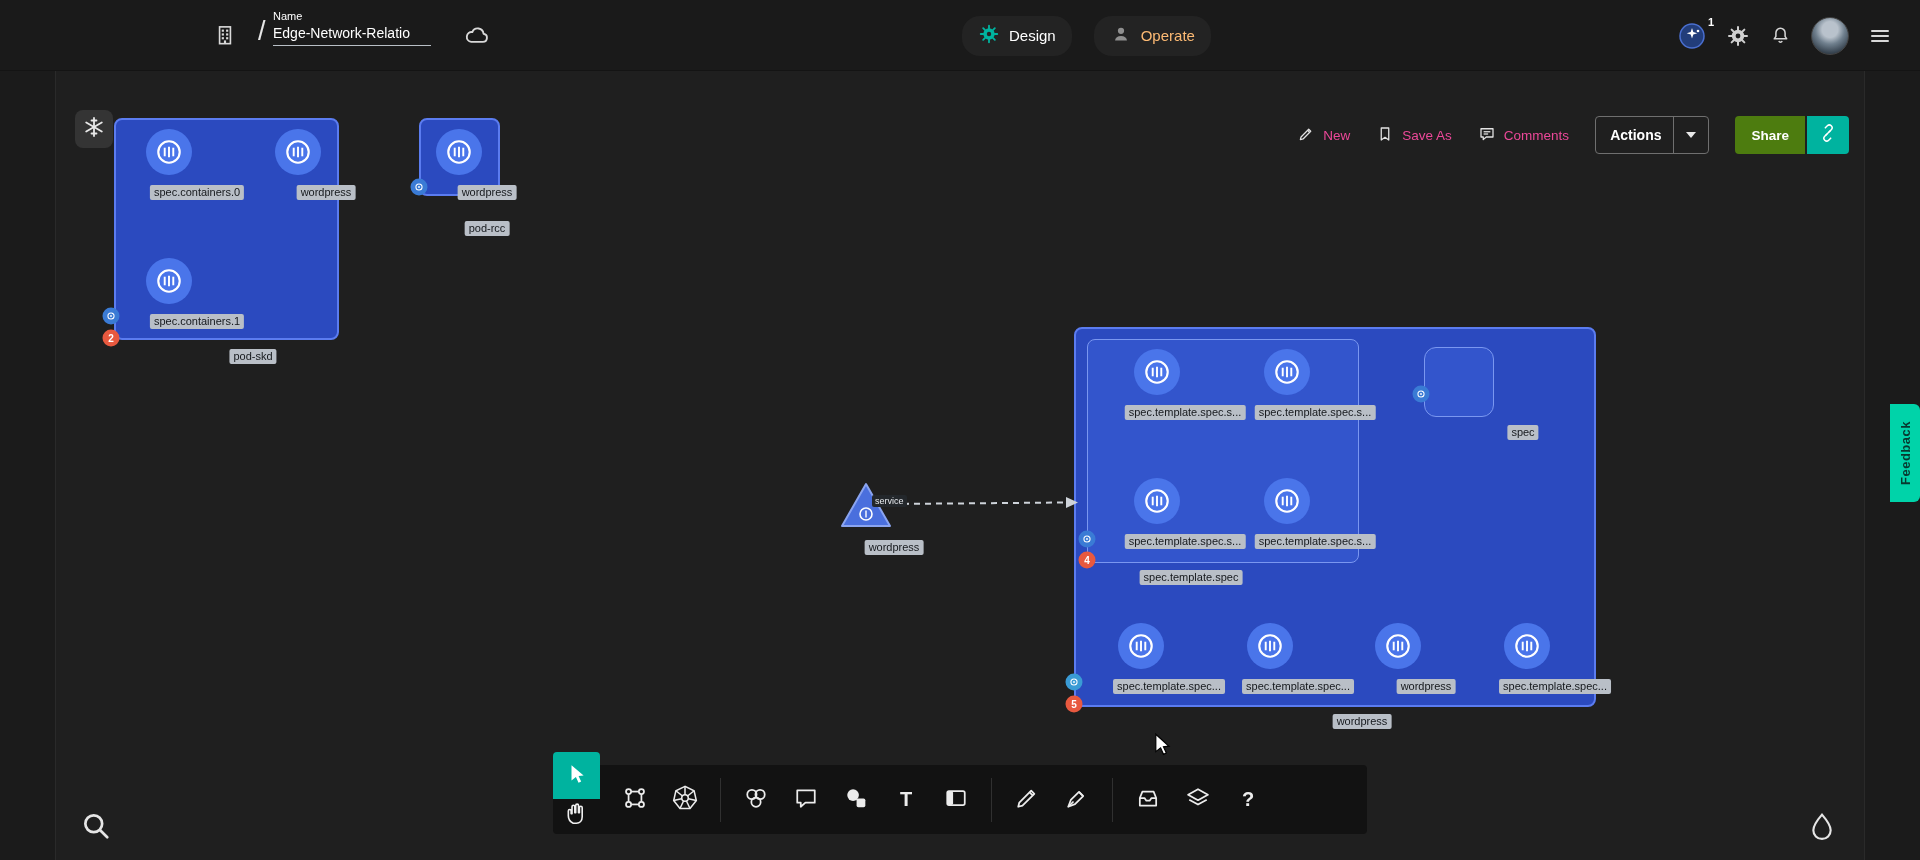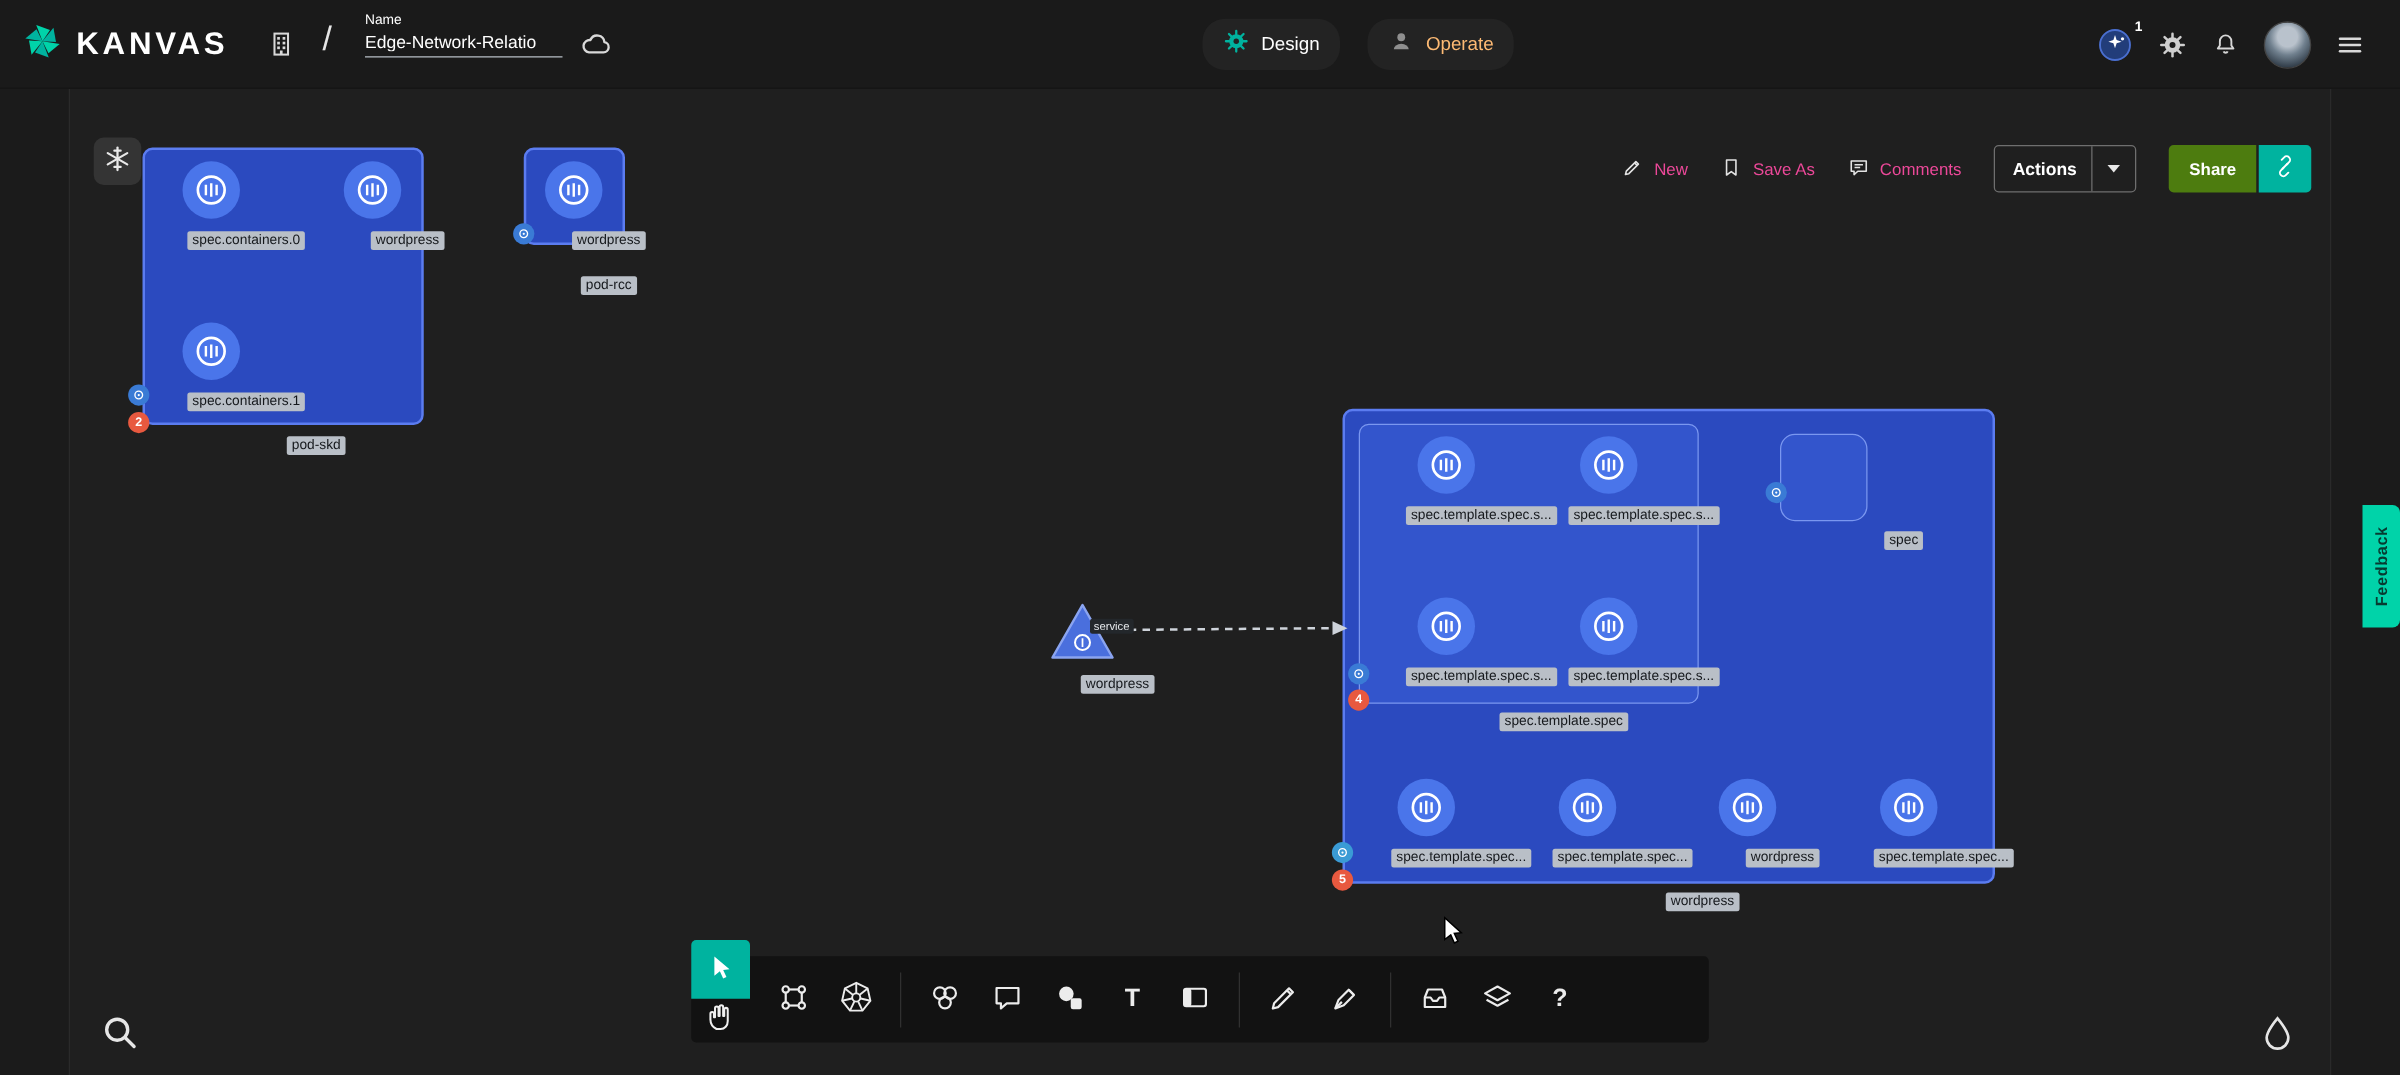--- a/index.html
+++ b/index.html
@@ -8,21 +8,21 @@
     position: relative; width: 1920px; height: 860px; overflow: hidden;
     background: #1f1f1f; font-family: "Liberation Sans", sans-serif;
     -webkit-font-smoothing: antialiased;
   }
   
   .header { position:absolute; top:0; left:0; right:0; height:71px; background:#1a1a1a; border-bottom:1px solid #141414; z-index:8; }
   .logo { position:absolute; left:16px; top:0; height:71px; display:flex; align-items:center; gap:9px; }
   .logo-text { color:#fff; font-size:25px; font-weight:700; letter-spacing:3px; }
   .org-icon { position:absolute; left:212px; top:22px; }
   .slash { position:absolute; left:258px; top:16px; font-size:27px; font-weight:300; color:#e6e6e6; }
-  .name-block { position:absolute; left:292px; top:10px; width:160px; }
+  .name-block { position:absolute; left:273px; top:10px; width:160px; }
   .name-label { color:#fff; font-size:11px; }
   .name-input { width:158px; background:transparent; border:none; border-bottom:1px solid #b8bfc6; color:#fff; font-size:14px; font-family:"Liberation Sans",sans-serif; padding:3px 0 4px 0; outline:none; }
   .cloud-icon { position:absolute; left:462px; top:22px; }
   .tabs { position:absolute; left:962px; top:0; height:71px; display:flex; align-items:center; gap:22px; }
   .tab { display:flex; align-items:center; gap:9px; padding:7px 16px; border-radius:18px; background:#232323; cursor:pointer; }
   .tab-label { font-size:15px; color:#fff; }
   .tab.inactive .tab-label { color:#fdba74; }
   .header-right { position:absolute; right:28px; top:0; height:71px; display:flex; align-items:center; gap:19px; }
   .provider-wrap { position:relative; width:30px; height:30px; }
   .notif-count { position:absolute; top:-5px; right:-7px; color:#fff; font-size:11px; font-weight:700; }
@@ -74,35 +74,20 @@
   .tsep { width:1px; height:44px; background:#303030; margin:0 10px; flex:0 0 auto; }
   .ttext { font-size:20px; font-weight:700; color:#ececec; }
   .toolbar-pad { width:10px; flex:0 0 auto; }
 </style>
 </head>
 <body>
 
 <div class="app">
 
   <div class="header">
-    <div class="logo">
-      <span>
-        <svg width="36" height="36" viewBox="0 0 36 36">
-          <g transform="translate(18,18)">
-            <path d="M0 0 L-5 -13 L6 -9 Z" fill="#00D3A9"></path>
-            <path d="M0 0 L-5 -13 L6 -9 Z" fill="#00B39F" transform="rotate(60)"></path>
-            <path d="M0 0 L-5 -13 L6 -9 Z" fill="#00D3A9" transform="rotate(120)"></path>
-            <path d="M0 0 L-5 -13 L6 -9 Z" fill="#00B39F" transform="rotate(180)"></path>
-            <path d="M0 0 L-5 -13 L6 -9 Z" fill="#00D3A9" transform="rotate(240)"></path>
-            <path d="M0 0 L-5 -13 L6 -9 Z" fill="#00B39F" transform="rotate(300)"></path>
-          </g>
-        </svg>
-      </span>
-      <span class="logo-text">KANVAS</span>
-    </div>
 
     <span class="org-icon hicon">
       <svg width="26" height="26" viewBox="0 0 24 24" fill="none" stroke="#d9d9d9" stroke-width="1.5">
         <rect x="7" y="4.5" width="10" height="15.5"></rect>
         <g fill="#d9d9d9" stroke="none">
           <rect x="9" y="7" width="2" height="2"></rect>
             <rect x="13" y="7" width="2" height="2"></rect>
           <rect x="9" y="10.5" width="2" height="2"></rect>
             <rect x="13" y="10.5" width="2" height="2"></rect>
           <rect x="9" y="14" width="2" height="2"></rect>
@@ -428,21 +413,21 @@
       </svg>
   </div>
   <div class="chip" style="left:1287px; top:534px;">spec.template.spec.s...</div>
   <div class="badge blue" style="left:1087px; top:539px;">
     <svg width="9" height="9" viewBox="0 0 10 10">
         <circle cx="5" cy="5" r="3.4" fill="none" stroke="#fff" stroke-width="1.2"></circle>
         <circle cx="5" cy="5" r="1" fill="#fff"></circle>
       </svg>
   </div>
   <div class="badge orange" style="left:1087px; top:560px;">4</div>
-  <div class="chip" style="left:1223px; top:570px;">spec.template.spec</div>
+  <div class="chip" style="left:1163px; top:570px;">spec.template.spec</div>
 
   <div class="spec-node" style="left:1424px; top:347px;"></div>
   <div class="badge blue" style="left:1421px; top:394px;">
     <svg width="9" height="9" viewBox="0 0 10 10">
         <circle cx="5" cy="5" r="3.4" fill="none" stroke="#fff" stroke-width="1.2"></circle>
         <circle cx="5" cy="5" r="1" fill="#fff"></circle>
       </svg>
   </div>
   <div class="chip" style="left:1495px; top:425px;">spec</div>
 

